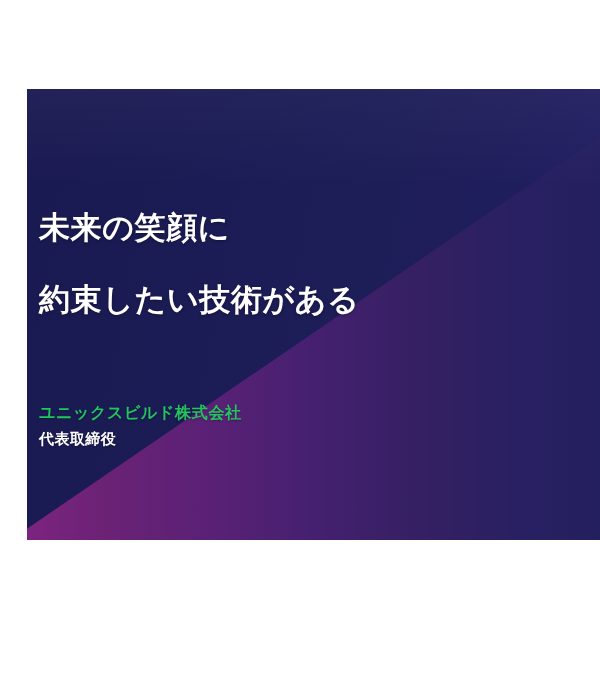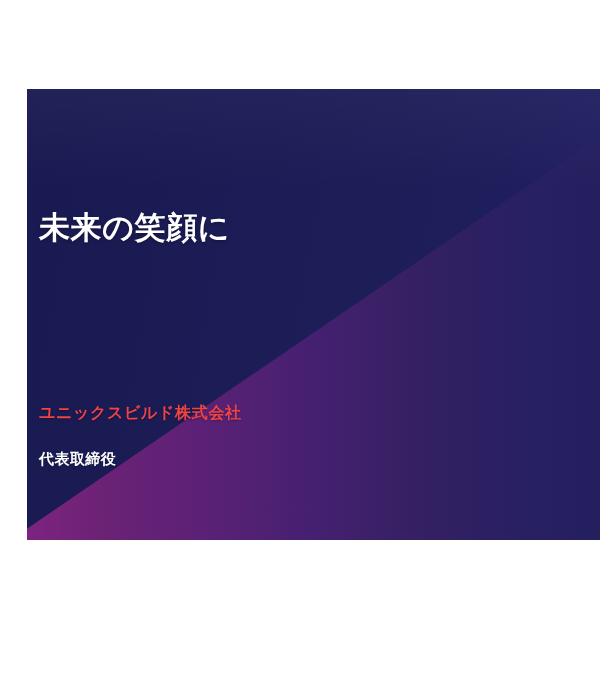--- a/index.html
+++ b/index.html
@@ -79,33 +79,33 @@
     white-space: nowrap;
     text-shadow: 0 1px 3px rgba(0,0,0,0.35);
   }
   .headline-1 { top: 123px; }
   .headline-2 { top: 195px; }
 
   .company {
     position: absolute;
     left: 12px;
     top: 316px;
-    color: #ef4444;
+    color: #22c55e;
     font-weight: bold;
     font-size: 16px;
     line-height: 1;
     letter-spacing: 0.04em;
     white-space: nowrap;
     text-shadow: 0 1px 2px rgba(0,0,0,0.3);
   }
 
   .role {
     position: absolute;
     left: 12px;
-    top: 363px;
+    top: 343px;
     color: #ffffff;
     font-weight: bold;
     font-size: 15px;
     line-height: 1;
     letter-spacing: 0.03em;
     white-space: nowrap;
     text-shadow: 0 1px 2px rgba(0,0,0,0.3);
     text-align: right;
   }
 
@@ -139,20 +139,21 @@
   <div class="top-spacer"></div>
 
   <section class="hero">
     <div class="hero-bg-navy"></div>
     <div class="hero-bg-purple"></div>
     <div class="hero-sheen"></div>
 
     <div class="hero-content">
       <div class="headline headline-1">未来の笑顔に</div>
 
+      <div class="headline headline-2">約束したい技術がある</div>
 
       <div class="company">ユニックスビルド株式会社</div>
 
       <div class="role">代表取締役</div>
 
     </div>
   </section>
 
   <div class="bottom-spacer"></div>
 

